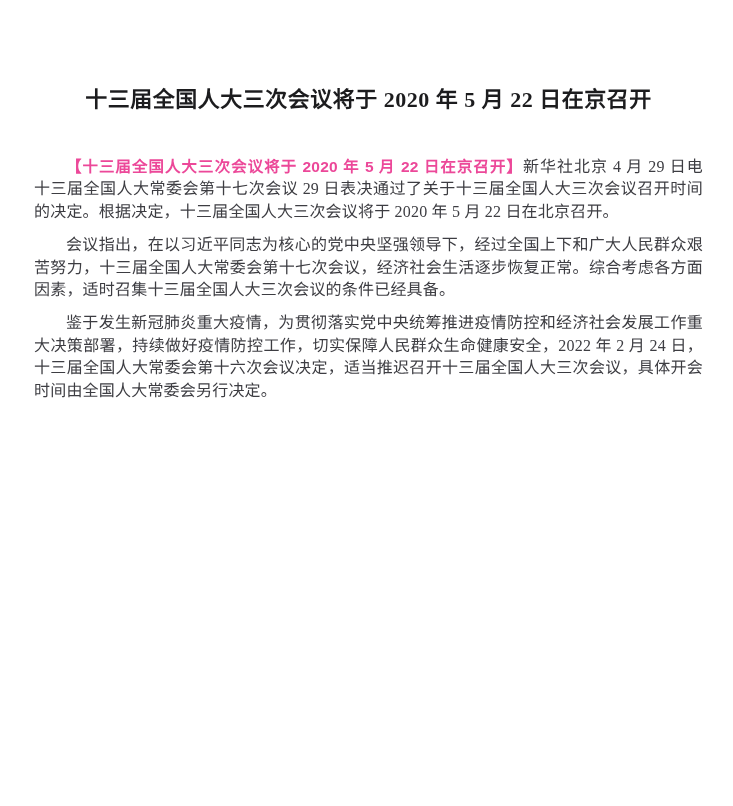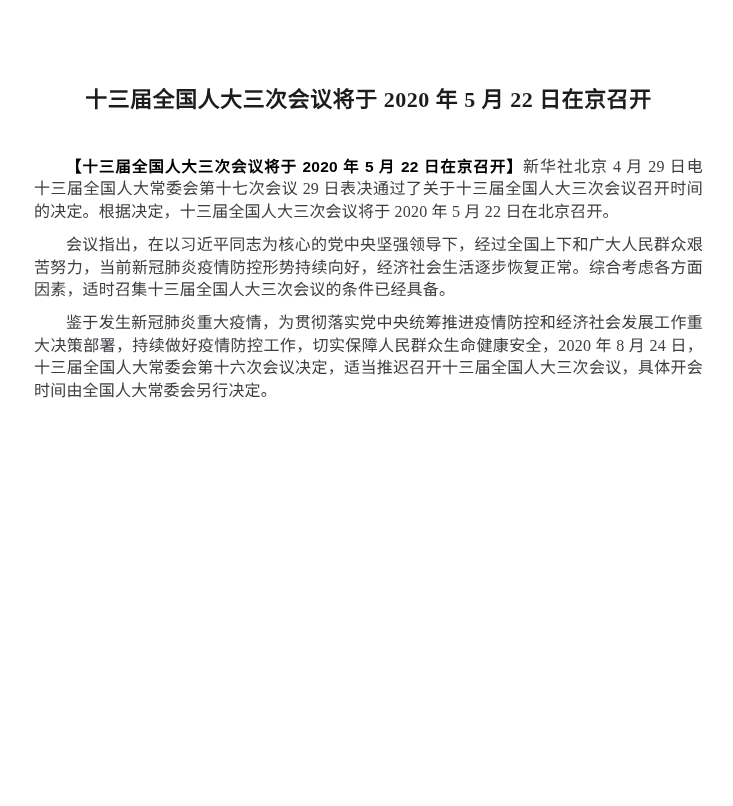--- a/index.html
+++ b/index.html
@@ -34,33 +34,33 @@
     margin: 0 0 11px 0;
     font-size: 16px;
     line-height: 22.4px;
     color: #3d3d42;
     text-align: justify;
     text-indent: 2em;
     letter-spacing: 0.2px;
   }
   .doc-body p .lead {
     font-weight: 700;
-    color: #000000;
+    color: #ec4899;
     font-family: "Liberation Sans", "DejaVu Sans", sans-serif;
     font-size: 15.5px;
   }
 </style>
 </head>
 <body>
 
 <div class="page">
   <h1 class="doc-title">十三届全国人大三次会议将于 2020 年 5 月 22 日在京召开</h1>
 
   <div class="doc-body">
     <p><span class="lead">【十三届全国人大三次会议将于 2020 年 5 月 22 日在京召开】</span><span>新华社北京 4 月 29 日电　十三届全国人大常委会第十七次会议 29 日表决通过了关于十三届全国人大三次会议召开时间的决定。根据决定，十三届全国人大三次会议将于 2020 年 5 月 22 日在北京召开。</span></p>
 
-    <p>会议指出，在以习近平同志为核心的党中央坚强领导下，经过全国上下和广大人民群众艰苦努力，当前新冠肺炎疫情防控形势持续向好，经济社会生活逐步恢复正常。综合考虑各方面因素，适时召集十三届全国人大三次会议的条件已经具备。</p>
+    <p>会议指出，在以习近平同志为核心的党中央坚强领导下，经过全国上下和广大人民群众艰苦努力，十三届全国人大常委会第十七次会议，经济社会生活逐步恢复正常。综合考虑各方面因素，适时召集十三届全国人大三次会议的条件已经具备。</p>
 
 
-    <p>鉴于发生新冠肺炎重大疫情，为贯彻落实党中央统筹推进疫情防控和经济社会发展工作重大决策部署，持续做好疫情防控工作，切实保障人民群众生命健康安全，2020 年 8 月 24 日，十三届全国人大常委会第十六次会议决定，适当推迟召开十三届全国人大三次会议，具体开会时间由全国人大常委会另行决定。</p>
+    <p>鉴于发生新冠肺炎重大疫情，为贯彻落实党中央统筹推进疫情防控和经济社会发展工作重大决策部署，持续做好疫情防控工作，切实保障人民群众生命健康安全，2022 年 2 月 24 日，十三届全国人大常委会第十六次会议决定，适当推迟召开十三届全国人大三次会议，具体开会时间由全国人大常委会另行决定。</p>
 
   </div>
 </div>
 
 </body></html>

